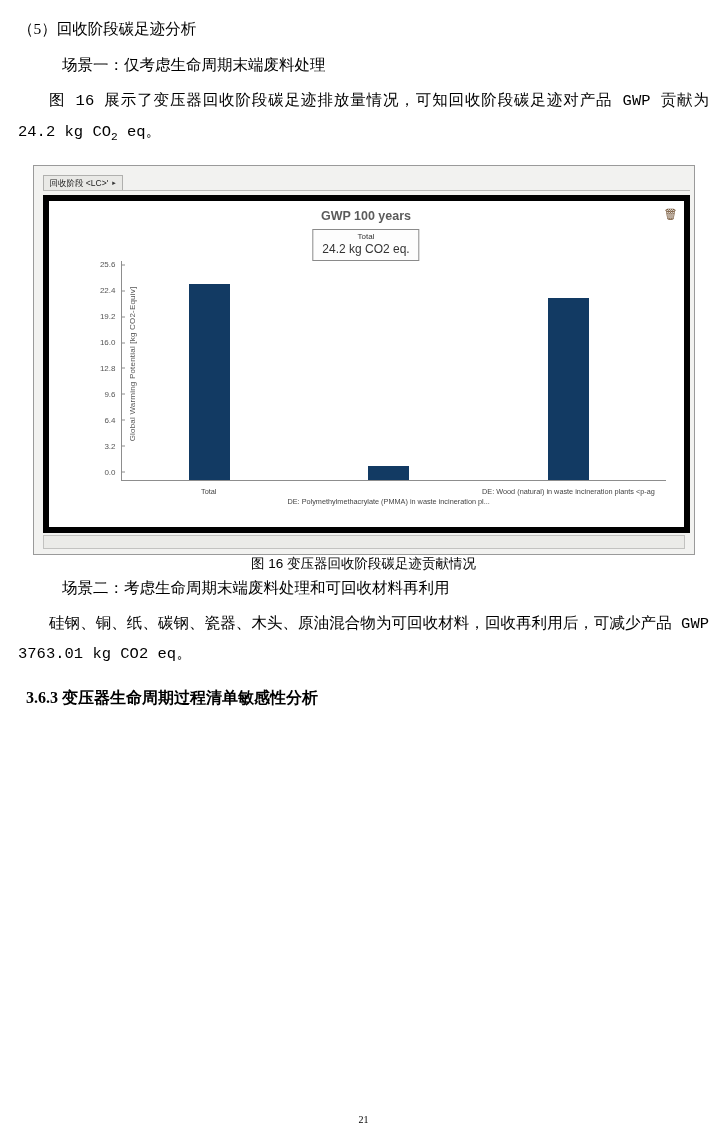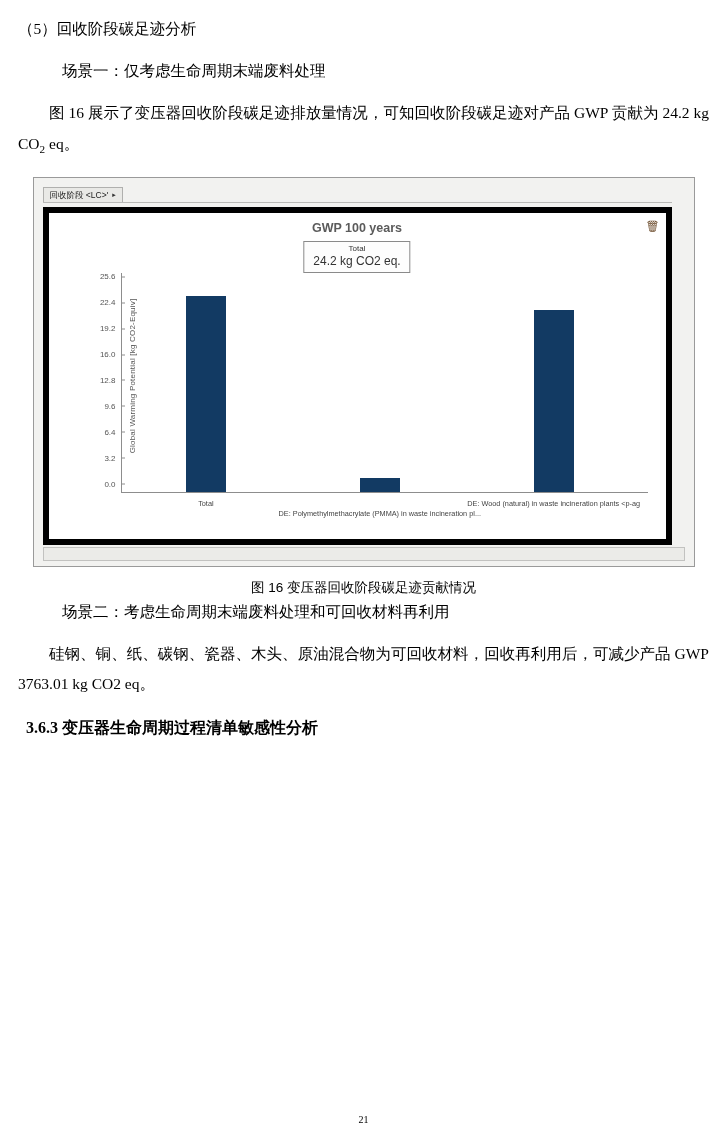--- a/index.html
+++ b/index.html
@@ -26,37 +26,37 @@
     line-height: 1.95;
     text-align: justify;
     margin: 0 0 2px 0;
   }
   .h-sec {
     font-size: 16px;
     font-weight: bold;
     margin: 14px 0 2px 8px;
     line-height: 1.9;
   }
-  .indent1 { text-indent: 2em; }
+  .indent1 { text-indent: 2em; font-family: Liberation Mono, monospace; }
   .indent-scene { padding-left: 44px; }
-  .sp-top { margin-top: 12px; }
+  .sp-top { margin-top: 6px; }
 
   
   .figure-wrap {
     margin: 16px 0 0 0;
     display: flex;
     justify-content: center;
   }
   .sim-window {
     width: 662px;
     height: 390px;
     background: #f2f2f0;
     border: 1px solid #9a9a9a;
     box-sizing: border-box;
-    padding: 7px 22px 5px 9px;
+    padding: 7px 4px 5px 9px;
     position: relative;
     font-family: "Liberation Sans", sans-serif;
   }
   .tabbar {
     height: 17px;
     display: flex;
     align-items: flex-end;
     border-bottom: 1px solid #b9b9b7;
     margin-bottom: 4px;
   }
@@ -184,21 +184,20 @@
     left: 9px;
     right: 9px;
     bottom: 5px;
     height: 12px;
     border: 1px solid #c2c2c0;
     background: #ebebe8;
   }
   .caption {
     text-align: center;
     font-size: 13.5px;
-    margin-top: 12px;
     font-family: "Liberation Sans", sans-serif;
   }
   .pagenum {
     position: absolute;
     bottom: 8px;
     left: 0;
     right: 0;
     text-align: center;
     font-size: 10px;
   }

